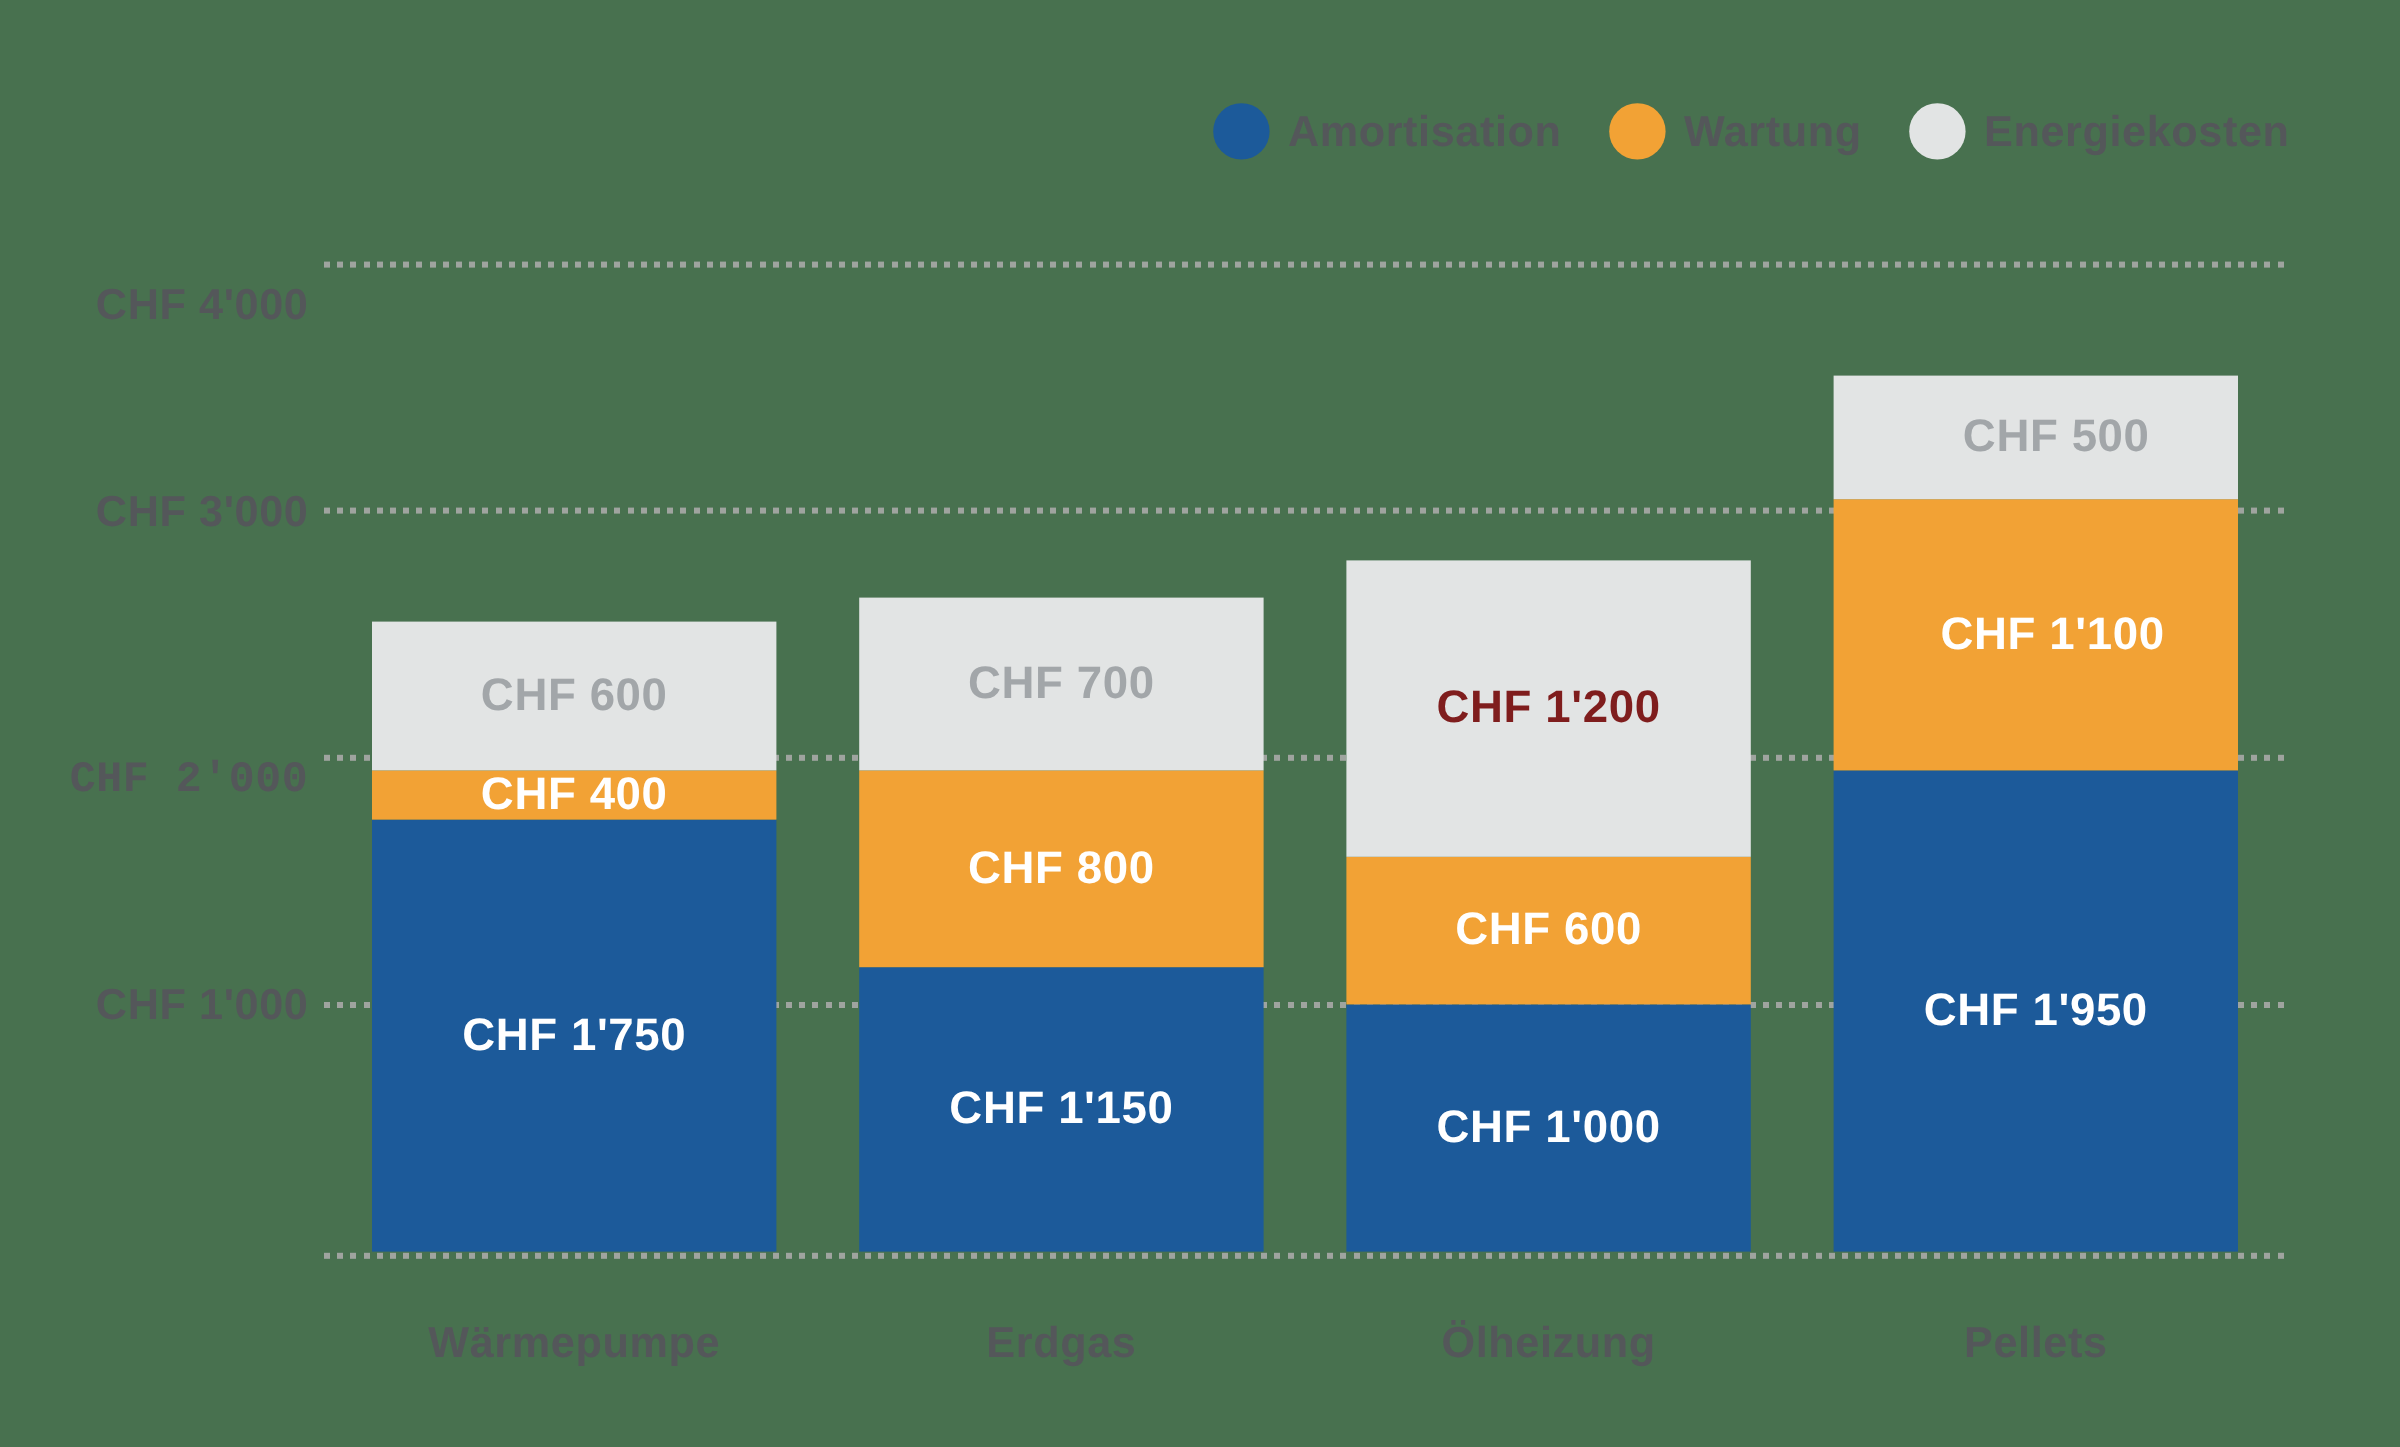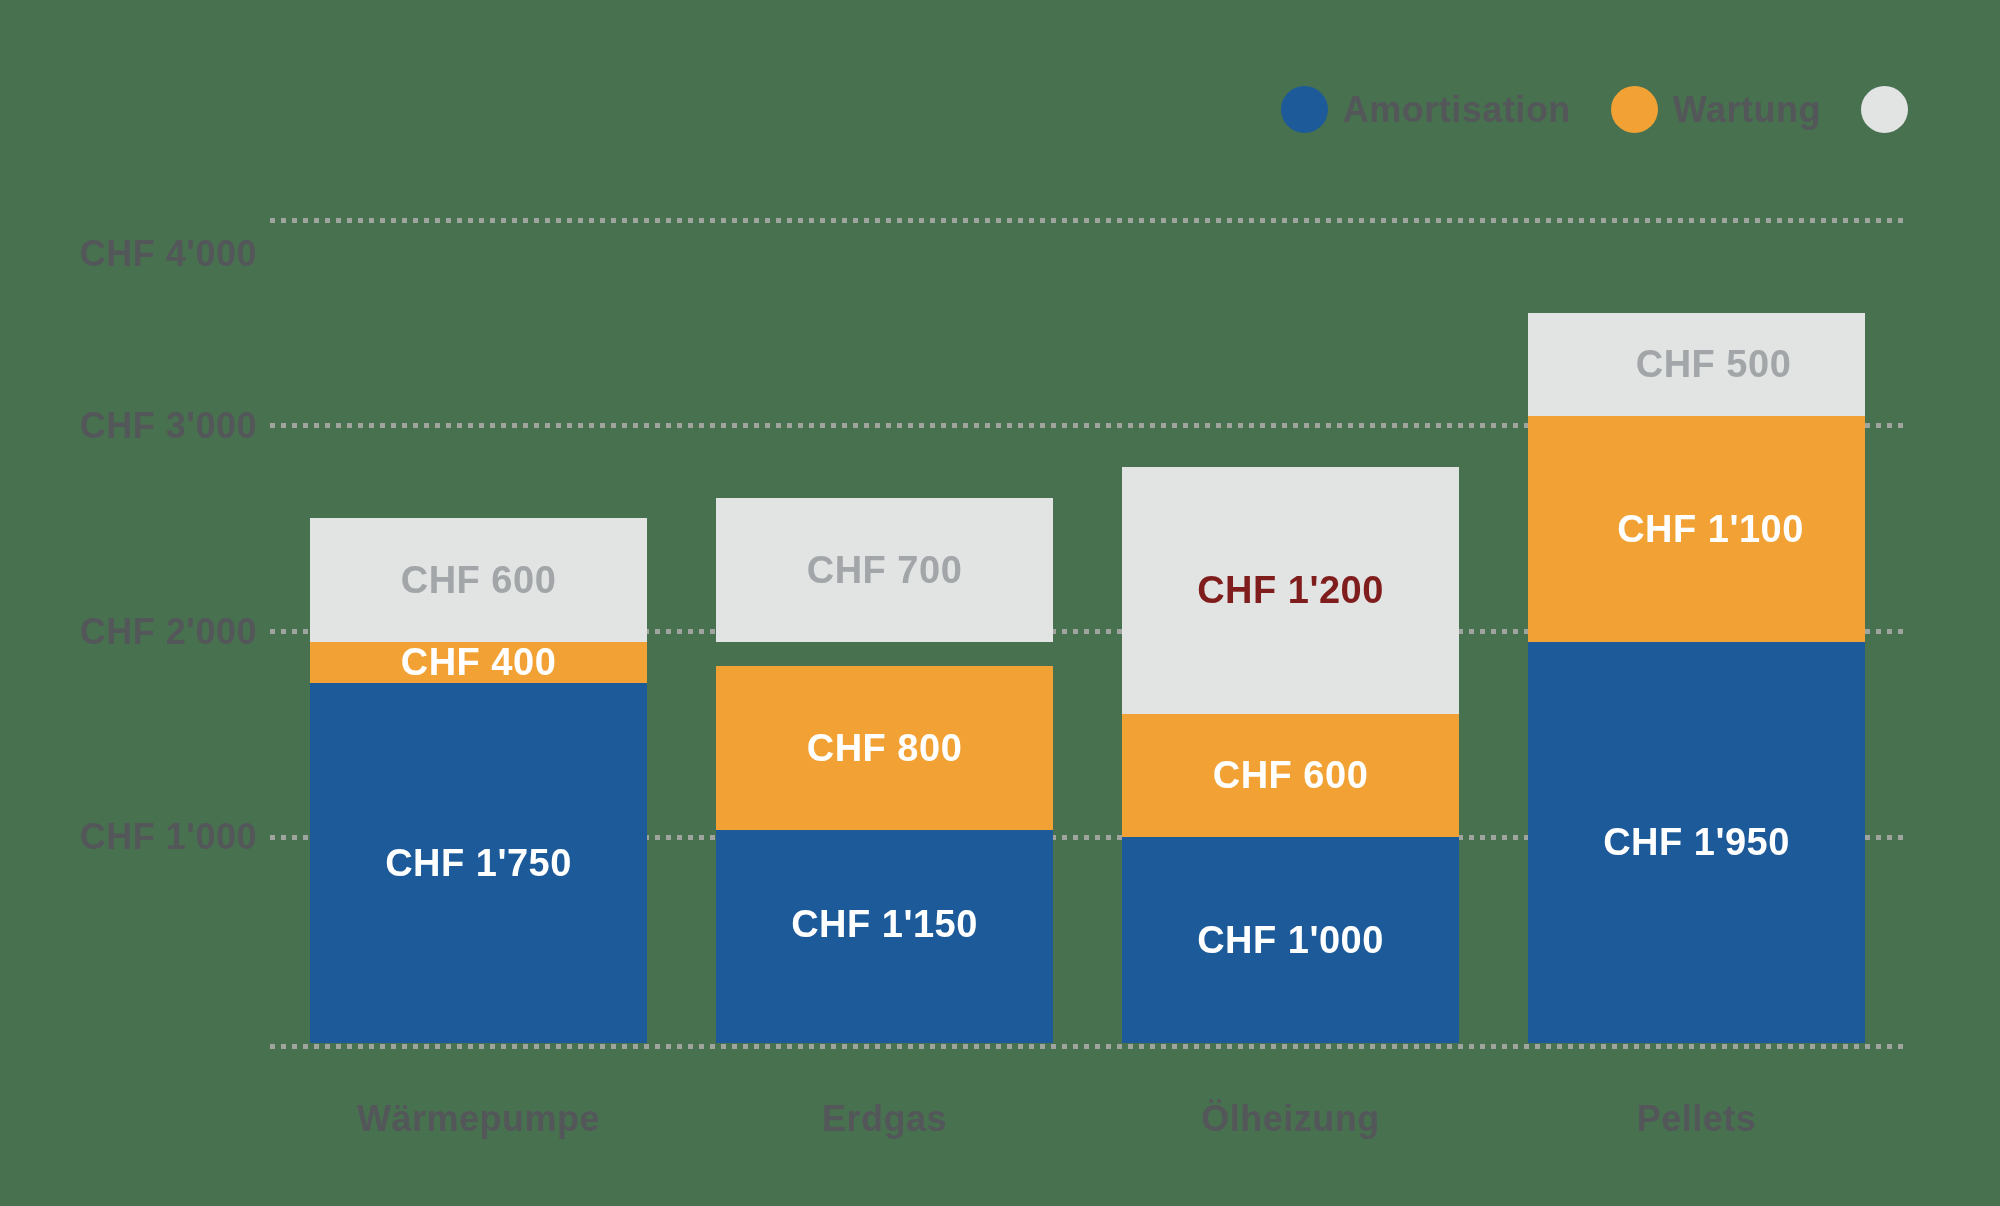--- a/index.html
+++ b/index.html
@@ -93,47 +93,48 @@
     <div class="legend-item">
       <span class="legend-marker" style="background: rgb(28, 90, 154);"></span>
       <span class="legend-label">Amortisation</span>
     </div>
     <div class="legend-item">
       <span class="legend-marker" style="background: rgb(242, 162, 53);"></span>
       <span class="legend-label">Wartung</span>
     </div>
     <div class="legend-item">
       <span class="legend-marker" style="background: rgb(226, 228, 228);"></span>
+      <span class="legend-label">Energiekosten</span>
     </div>
   </div>
 
   <div id="plot">
       <div class="gridline" style="left: 270px; width: 1636px; top: 835px;"></div>
       <div class="ytick" style="top: 815px;">CHF 1'000</div>
       <div class="gridline" style="left: 270px; width: 1636px; top: 629px;"></div>
-      <div class="ytick" style="top: 610px;">CHF 2'000</div>
+      <div class="ytick" style="top: 628px; font-family: Liberation Mono, monospace;">CHF 2'000</div>
       <div class="gridline" style="left: 270px; width: 1636px; top: 423px;"></div>
       <div class="ytick" style="top: 404px;">CHF 3'000</div>
       <div class="gridline" style="left: 270px; width: 1636px; top: 218px;"></div>
       <div class="ytick" style="top: 198px; margin-top: 34px;">CHF 4'000</div>
       <div class="gridline" style="left: 270px; width: 1636px; top: 1044px;"></div>
       <div class="segment" style="left: 310px; width: 337px; top: 683px; height: 360px; background: rgb(28, 90, 154);">
         <span class="segment-label" style="color: rgb(255, 255, 255);">CHF 1'750</span>
       </div>
       <div class="segment" style="left: 310px; width: 337px; top: 642px; height: 41px; background: rgb(242, 162, 53);">
         <span class="segment-label" style="color: rgb(255, 255, 255);">CHF 400</span>
       </div>
       <div class="segment" style="left: 310px; width: 337px; top: 518px; height: 124px; background: rgb(226, 228, 228);">
         <span class="segment-label" style="color: rgb(162, 166, 169);">CHF 600</span>
       </div>
       <div class="cat-label" style="left: 310px; width: 337px; top: 1097px;">Wärmepumpe</div>
       <div class="segment" style="left: 716px; width: 337px; top: 806px; height: 237px; background: rgb(28, 90, 154);">
         <span class="segment-label" style="color: rgb(255, 255, 255);">CHF 1'150</span>
       </div>
-      <div class="segment" style="left: 716px; width: 337px; top: 642px; height: 164px; background: rgb(242, 162, 53); margin-top: 24px;">
+      <div class="segment" style="left: 716px; width: 337px; top: 642px; height: 164px; background: rgb(242, 162, 53);">
         <span class="segment-label" style="color: rgb(255, 255, 255);">CHF 800</span>
       </div>
       <div class="segment" style="left: 716px; width: 337px; top: 498px; height: 144px; background: rgb(226, 228, 228);">
         <span class="segment-label" style="color: rgb(162, 166, 169);">CHF 700</span>
       </div>
       <div class="cat-label" style="left: 716px; width: 337px; top: 1097px;">Erdgas</div>
       <div class="segment" style="left: 1122px; width: 337px; top: 837px; height: 206px; background: rgb(28, 90, 154);">
         <span class="segment-label" style="color: rgb(255, 255, 255);">CHF 1'000</span>
       </div>
       <div class="segment" style="left: 1122px; width: 337px; top: 714px; height: 123px; background: rgb(242, 162, 53);">

